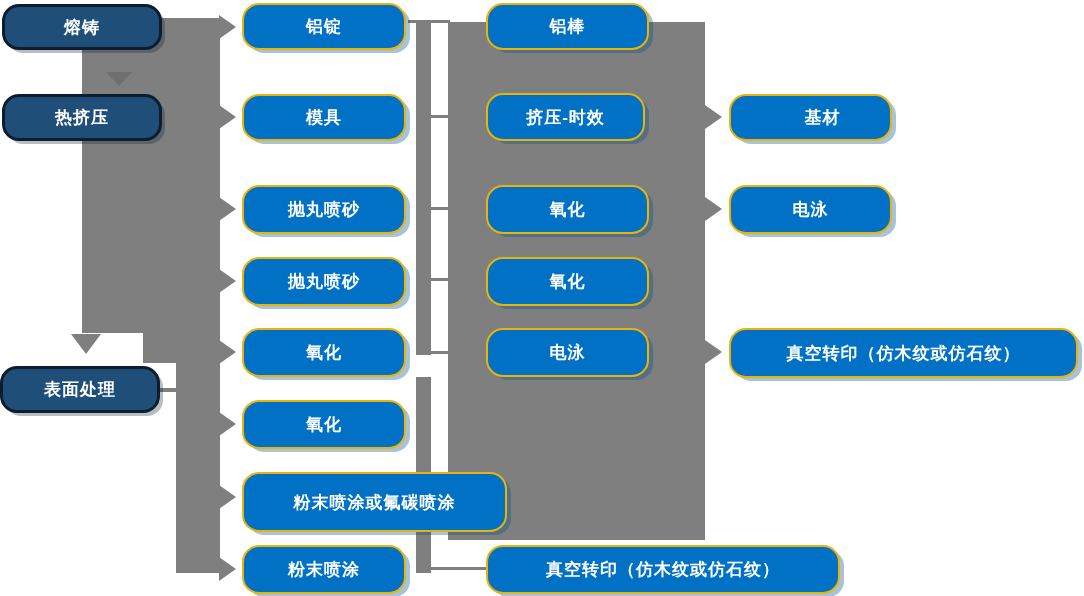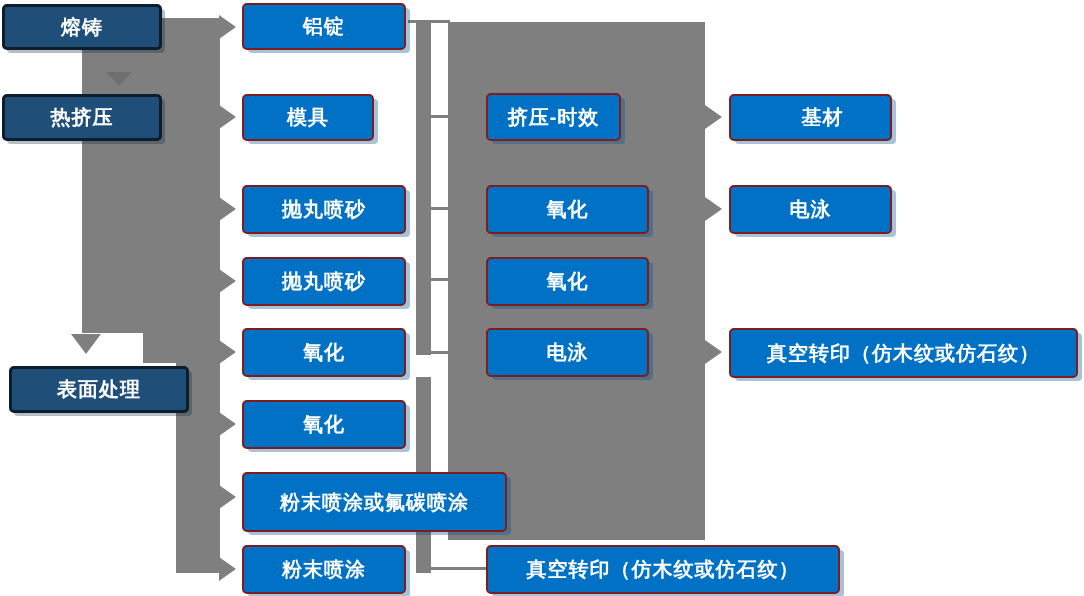--- a/index.html
+++ b/index.html
@@ -1,21 +1,21 @@
 <!DOCTYPE html>
 <html><head>
 <meta charset="utf-8">
 <style>
   html,body{margin:0;padding:0;background:#ffffff;}
   #stage{position:relative;width:1084px;height:596px;background:#ffffff;overflow:hidden;
          font-family:"Liberation Sans","DejaVu Sans",sans-serif;}
   .node{position:absolute;display:flex;align-items:center;justify-content:center;
-        box-sizing:border-box;color:#ffffff;font-size:20px;font-weight:600;letter-spacing:1px;
-        border-radius:5px;z-index:2;white-space:nowrap;}
-  .node.blue{background:#0071C4;border:2px solid #7f1d1d;box-shadow:5px 4px 0 -1px rgba(0,84,146,0.35);}
+        box-sizing:border-box;color:#ffffff;font-size:17px;font-weight:600;letter-spacing:1px;
+        border-radius:17px;z-index:2;white-space:nowrap;}
+  .node.blue{background:#0071C4;border:2px solid #eab308;box-shadow:5px 4px 0 -1px rgba(0,84,146,0.35);}
   .node.navy{background:#1F4E79;border:3px solid #0d1d2c;box-shadow:4px 4px 0 -1px rgba(13,37,60,0.30);}
   .pipe{position:absolute;background:#7F7F7F;z-index:1;}
   .arr-r{position:absolute;width:0;height:0;z-index:1;
          border-top:12px solid transparent;border-bottom:12px solid transparent;
          border-left:17px solid #7F7F7F;}
   .arr-d{position:absolute;width:0;height:0;z-index:1;
          border-left:15px solid transparent;border-right:15px solid transparent;
          border-top:20px solid #7F7F7F;}
   .arr-d.dark{border-left-width:13px;border-right-width:13px;border-top-width:14px;
          border-top-color:#6F6F6F;}
@@ -54,32 +54,33 @@
   <div class="pipe" style="left:430px;top:567px;width:58px;height:3px;"></div>
 
   <div class="pipe" style="left:448px;top:22px;width:257px;height:518px;"></div>
 
   <div class="arr-r" style="left:705px;top:105px;"></div>
   <div class="arr-r" style="left:705px;top:197px;"></div>
   <div class="arr-r" style="left:705px;top:340px;"></div>
 
   <div class="node navy" style="left:2px;top:4px;width:160px;height:46px;">熔铸</div>
   <div class="node navy" style="left:2px;top:94px;width:160px;height:47px;">热挤压</div>
-  <div class="node navy" style="left:9px;top:366px;width:180px;height:47px;">表面处理</div>
+  <div class="node navy" style="left:0;top:366px;width:160px;height:47px;">表面处理</div>
 
   <div class="node blue" style="left:242px;top:3px;width:164px;height:47px;">铝锭</div>
-  <div class="node blue" style="left:242px;top:94px;width:132px;height:47px;">模具</div>
+  <div class="node blue" style="left:242px;top:94px;width:164px;height:47px;">模具</div>
   <div class="node blue" style="left:242px;top:185px;width:164px;height:49px;">抛丸喷砂</div>
   <div class="node blue" style="left:242px;top:257px;width:164px;height:49px;">抛丸喷砂</div>
   <div class="node blue" style="left:242px;top:328px;width:164px;height:49px;">氧化</div>
   <div class="node blue" style="left:242px;top:400px;width:164px;height:49px;">氧化</div>
   <div class="node blue" style="left:242px;top:472px;width:265px;height:60px;">粉末喷涂或氟碳喷涂</div>
   <div class="node blue" style="left:242px;top:545px;width:164px;height:49px;">粉末喷涂</div>
 
-  <div class="node blue" style="left:486px;top:93px;width:135px;height:48px;">挤压-时效</div>
+  <div class="node blue" style="left:486px;top:3px;width:163px;height:47px;">铝棒</div>
+  <div class="node blue" style="left:486px;top:93px;width:159px;height:48px;">挤压-时效</div>
   <div class="node blue" style="left:486px;top:185px;width:163px;height:49px;">氧化</div>
   <div class="node blue" style="left:486px;top:257px;width:163px;height:49px;">氧化</div>
   <div class="node blue" style="left:486px;top:328px;width:163px;height:49px;">电泳</div>
   <div class="node blue" style="left:486px;top:545px;width:354px;height:49px;">真空转印（仿木纹或仿石纹）</div>
 
   <div class="node blue" style="left:729px;top:94px;width:163px;height:47px;padding-left:24px;">基材</div>
   <div class="node blue" style="left:729px;top:185px;width:163px;height:49px;">电泳</div>
   <div class="node blue" style="left:729px;top:328px;width:349px;height:50px;">真空转印（仿木纹或仿石纹）</div>
 
 </div>

